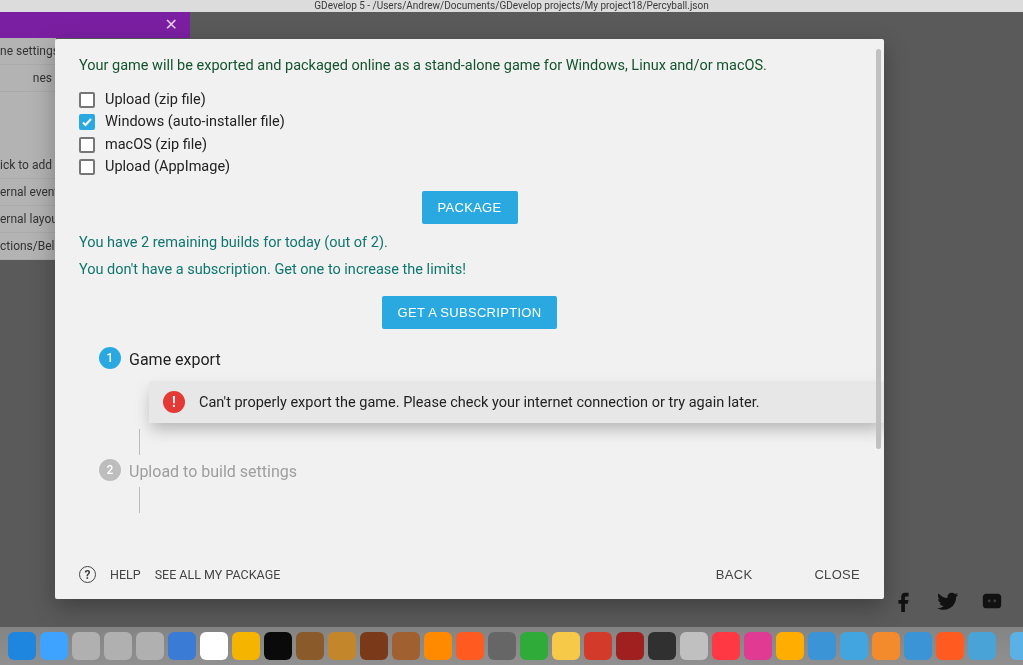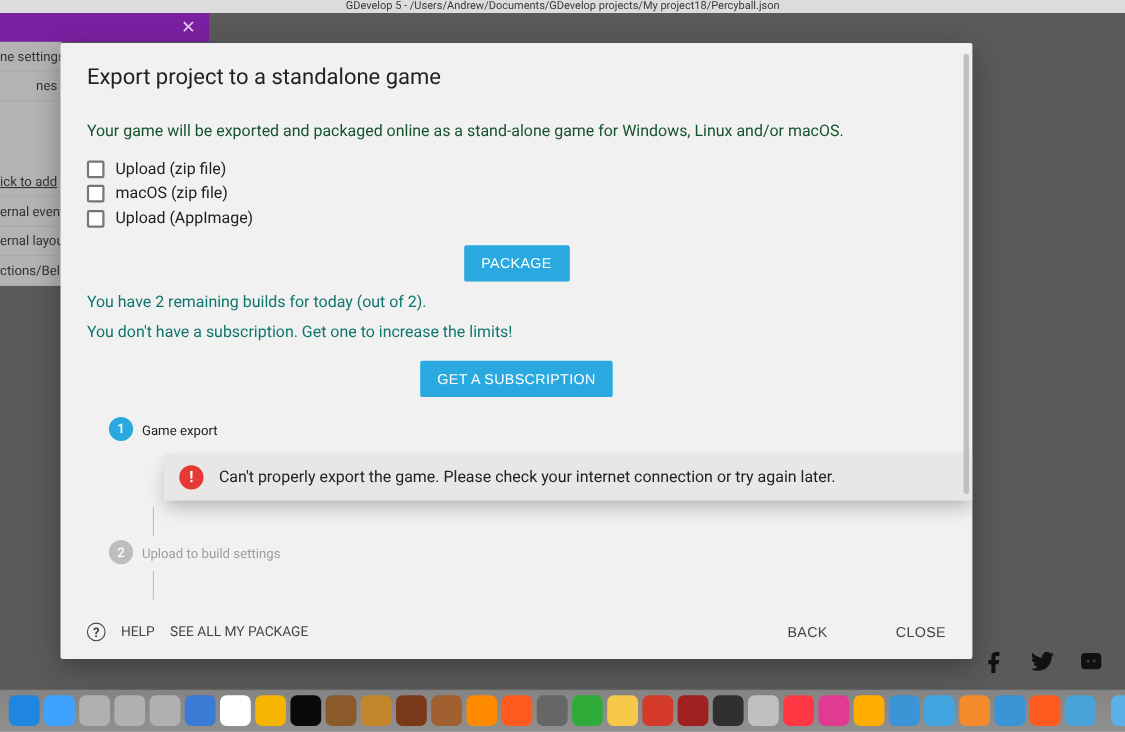--- a/index.html
+++ b/index.html
@@ -146,21 +146,21 @@
 .step-num {
   position: absolute;
   left: 0; top: 0;
   width: 22px; height: 22px;
   border-radius: 50%;
   display: flex; align-items: center; justify-content: center;
   font-size: 12px; font-weight: 500;
 }
 .step-num.active { background: #2aa9e0; color: #fff; }
 .step-num.inactive { background: #bdbdbd; color: #fff; }
-.step-label { font-size: 12px; color: #222; text-align: right; }
+.step-label { font-size: 16px; color: #222; text-align: right; }
 .step-label.dim { color: #9e9e9e; }
 .connector {
   width: 1px; height: 26px;
   background: #bdbdbd;
   margin: 4px 0 4px 10px;
 }
 .error-box {
   background: #e7e7e7;
   margin: 10px 0 6px 20px;
   padding: 10px 14px;
@@ -246,35 +246,42 @@
 
 <div class="bg-window"></div>
 
 <div class="tabstrip">
   <span class="close-x">✕</span>
 </div>
 
 <div class="bg-sidebar" id="bg-sidebar">
     <div>ne settings</div>
     <div>nes</div>
-    <div style="margin-top: 60px; text-decoration: underline;">ick to add</div>
+    <div style="margin-top: 60px;">ick to add</div>
     <div>ernal event</div>
     <div>ernal layout</div>
     <div>ctions/Bel</div>
   </div>
 
 <div class="modal">
   <div class="modal-scroll">
-    <h1>Export project to a standalone game</h1>
     <p class="desc">Your game will be exported and packaged online as a stand-alone game for Windows, Linux and/or macOS.</p>
 
     <div id="options">
         <div class="cb-row">
           <span class="cb"></span>
           <span>Upload (zip file)</span>
+        </div>
+        <div class="cb-row">
+          <span class="cb checked">
+            <svg viewBox="0 0 24 24" fill="none" stroke="#fff" stroke-width="4">
+              <polyline points="4,13 9,18 20,6"></polyline>
+            </svg>
+          </span>
+          <span>Windows (auto-installer file)</span>
         </div>
         <div class="cb-row">
           <span class="cb"></span>
           <span>macOS (zip file)</span>
         </div>
         <div class="cb-row">
           <span class="cb"></span>
           <span>Upload (AppImage)</span>
         </div>
       </div>

